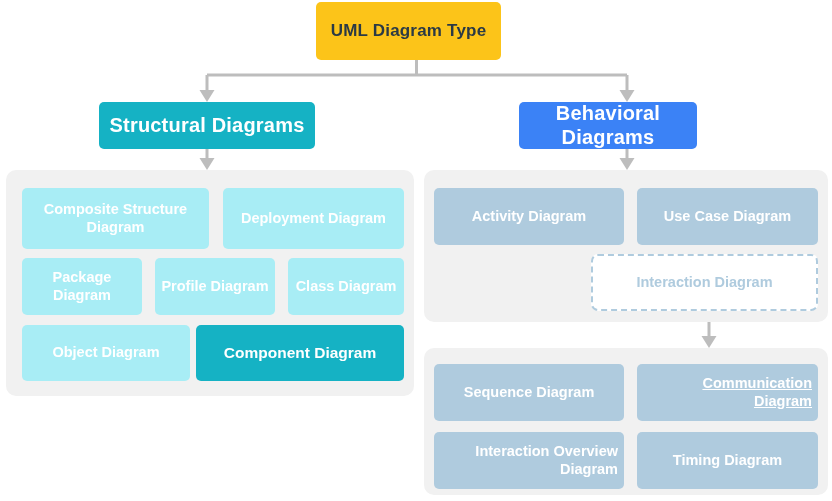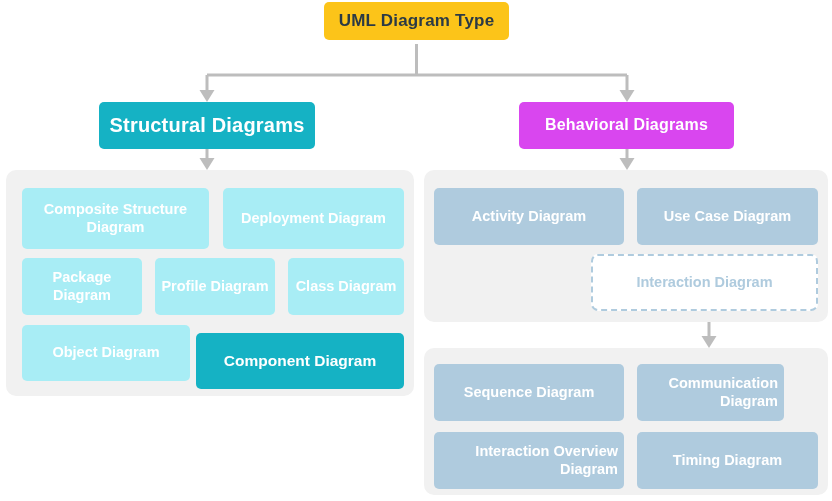--- a/index.html
+++ b/index.html
@@ -35,45 +35,45 @@
     text-align: center;
     border-radius: 5px;
     font-weight: bold;
     line-height: 1.18;
     color: #ffffff;
     letter-spacing: 0.2px;
   }
 
   
   .node-root {
-    left: 324px;
+    left: 316px;
     top: 2px;
     width: 185px;
-    height: 38px;
+    height: 58px;
     background: #FCC419;
     color: #2B3A45;
     font-size: 17px;
   }
 
   
   .node-structural {
     left: 99px;
     top: 102px;
     width: 216px;
     height: 47px;
     background: #15B2C4;
     font-size: 20px;
   }
   .node-behavioral {
     left: 519px;
     top: 102px;
-    width: 215px;
+    width: 178px;
     height: 47px;
-    background: #d946ef;
-    font-size: 16px;
+    background: #3b82f6;
+    font-size: 20px;
   }
 
   
   .panel {
     position: absolute;
     box-sizing: border-box;
     background: #F1F1F1;
     border-radius: 10px;
   }
   .panel-structural {
@@ -105,21 +105,21 @@
     text-align: center;
     border-radius: 5px;
     color: #ffffff;
     font-size: 14.5px;
     font-weight: bold;
     line-height: 1.2;
     padding: 2px 6px;
   }
   .leaf.cyan { background: #A8EDF5; }
   .leaf.bluegray { background: #AFCBDE; text-align: right; }
-  .leaf.selected { background: #15B2C4; font-size: 15.5px; margin-top: 8px; }
+  .leaf.selected { background: #15B2C4; font-size: 15.5px; }
   .leaf.dashed {
     background: #ffffff;
     border: 2px dashed #AFCBDE;
     color: #AFCBDE;
     border-radius: 7px;
   }
 </style>
 </head>
 <body>
 
@@ -163,18 +163,18 @@
   </div>
 
   <div class="panel panel-behavioral">
     <div class="leaf bluegray" style="left:10px; top:18px; width:190px; height:57px;">Activity Diagram</div>
     <div class="leaf bluegray" style="left:213px; top:18px; width:181px; height:57px;">Use Case Diagram</div>
     <div class="leaf dashed" style="left:167px; top:84px; width:227px; height:57px;">Interaction Diagram</div>
   </div>
 
   <div class="panel panel-interaction">
     <div class="leaf bluegray" style="left:10px; top:16px; width:190px; height:57px;">Sequence Diagram</div>
-    <div class="leaf bluegray" style="left:213px; top:16px; width:147px; height:57px;">Communication Diagram</div>
+    <div class="leaf bluegray" style="left:213px; top:16px; width:181px; height:57px;text-decoration:underline;">Communication Diagram</div>
     <div class="leaf bluegray" style="left:10px; top:84px; width:190px; height:57px;">Interaction Overview Diagram</div>
     <div class="leaf bluegray" style="left:213px; top:84px; width:181px; height:57px;">Timing Diagram</div>
   </div>
 
 </div>
 
 </body></html>

